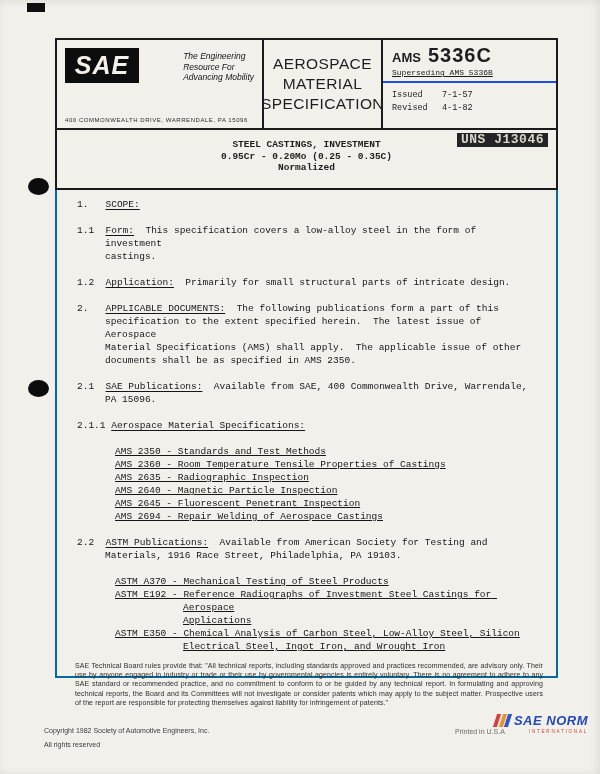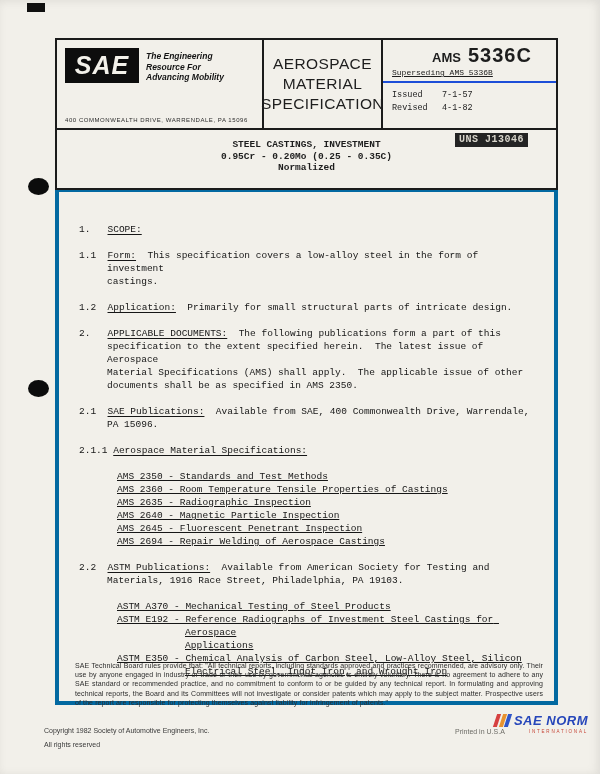--- a/index.html
+++ b/index.html
@@ -14,63 +14,63 @@
   .corner-bar { position:absolute; left:27px; top:3px; width:18px; height:9px; background:#101010; }
   .punch { position:absolute; width:21px; height:17px; background:#0c0c0c; border-radius:50%; }
   .punch.p1 { left:28px; top:178px; }
   .punch.p2 { left:28px; top:380px; }
 
   .doc { position:absolute; left:55px; top:38px; width:503px; }
 
   
   .header-box { display:flex; border:2px solid #1b1b1b; height:92px; }
   .h-left { width:205px; position:relative; padding:8px 8px 0 8px; }
-  .h-left-top { display:flex; gap:7px; }
+  .h-left-top { display:flex; gap:7px;justify-content:space-between; }
   .sae-logo {
     width:74px; height:35px; background:#0d0d0d; color:#f3f1ea;
     font-family:"Liberation Sans", sans-serif; font-style:italic; font-weight:bold;
     font-size:25px; letter-spacing:1px; display:flex; align-items:center; justify-content:center;
   }
   .tagline {
-    font-family:"Liberation Sans", sans-serif; font-style:italic; font-weight:bold;
+    font-family:"Liberation Sans", sans-serif; font-style:italic; font-weight:normal;
     font-size:8.5px; line-height:10.5px; padding-top:3px; color:#141414;
   }
   .address {
     position:absolute; left:8px; bottom:5px; white-space:nowrap;
     font-family:"Liberation Sans", sans-serif; font-size:6px; letter-spacing:0.55px; color:#2b2b2b;
   }
   .h-mid {
     width:121px; border-left:2px solid #1b1b1b; border-right:2px solid #1b1b1b;
     display:flex; flex-direction:column; align-items:center; justify-content:center;
     font-family:"Liberation Sans", sans-serif; font-size:15.5px; line-height:20px;
     letter-spacing:0.4px; color:#1e1e1e; text-align:center;
   }
   .h-right { flex:1; display:flex; flex-direction:column; }
-  .code-row { padding:4px 9px 0 9px; display:flex; align-items:baseline; gap:7px; font-family:"Liberation Sans", sans-serif;margin-left:40px; }
+  .code-row { padding:4px 9px 0 9px; display:flex; align-items:baseline; gap:7px; font-family:"Liberation Sans", sans-serif; }
   .code-prefix { font-size:13px; font-weight:bold; }
   .code-num { font-size:20px; font-weight:bold; letter-spacing:1px; }
   .superseding { font-size:8px; padding:1px 9px 4px 9px; text-decoration:underline; }
   .dates { border-top:2px solid #1d4ed8; flex:1; padding:6px 9px; font-size:8.5px; line-height:12.5px; }
   .date-row { display:flex; }
   .date-label { display:inline-block; width:50px; }
 
   
   .title-box {
     margin-top:-2px; border:2px solid #1b1b1b; height:62px; position:relative;
     text-align:center; padding-top:9px; font-weight:bold; font-size:9.5px; line-height:11.5px;
   }
   .uns {
-    position:absolute; right:28px; top:3px; font-weight:bold; font-size:10px;
+    position:absolute; right:8px; top:3px; font-weight:bold; font-size:13px;
     background:#242424; color:#d9d6cc; padding:1px 4px; letter-spacing:0.5px;
   }
 
   
   .body-box {
-    margin-top:-2px; border:4px solid #0369a1; min-height:465px;
-    padding:31px 19px 10px 20px; font-size:9.5px; line-height:13px; color:#161616;
+    margin-top:-2px; border:2px solid #0369a1; min-height:465px;
+    padding:8px 19px 10px 20px; font-size:9.5px; line-height:13px; color:#161616;
   }
   .para { padding-left:28px; text-indent:-28px; margin-bottom:13px; }
   .para span { white-space:pre-wrap; }
   .plabel { text-decoration:underline; text-underline-offset:1.5px; }
   .doc-list { margin:0 0 13px 38px;text-decoration:underline; }
   .doc-list .item { white-space:pre-wrap; }
   .doc-list.hang .item { padding-left:68px; text-indent:-68px; }
 
   
   .legal {

